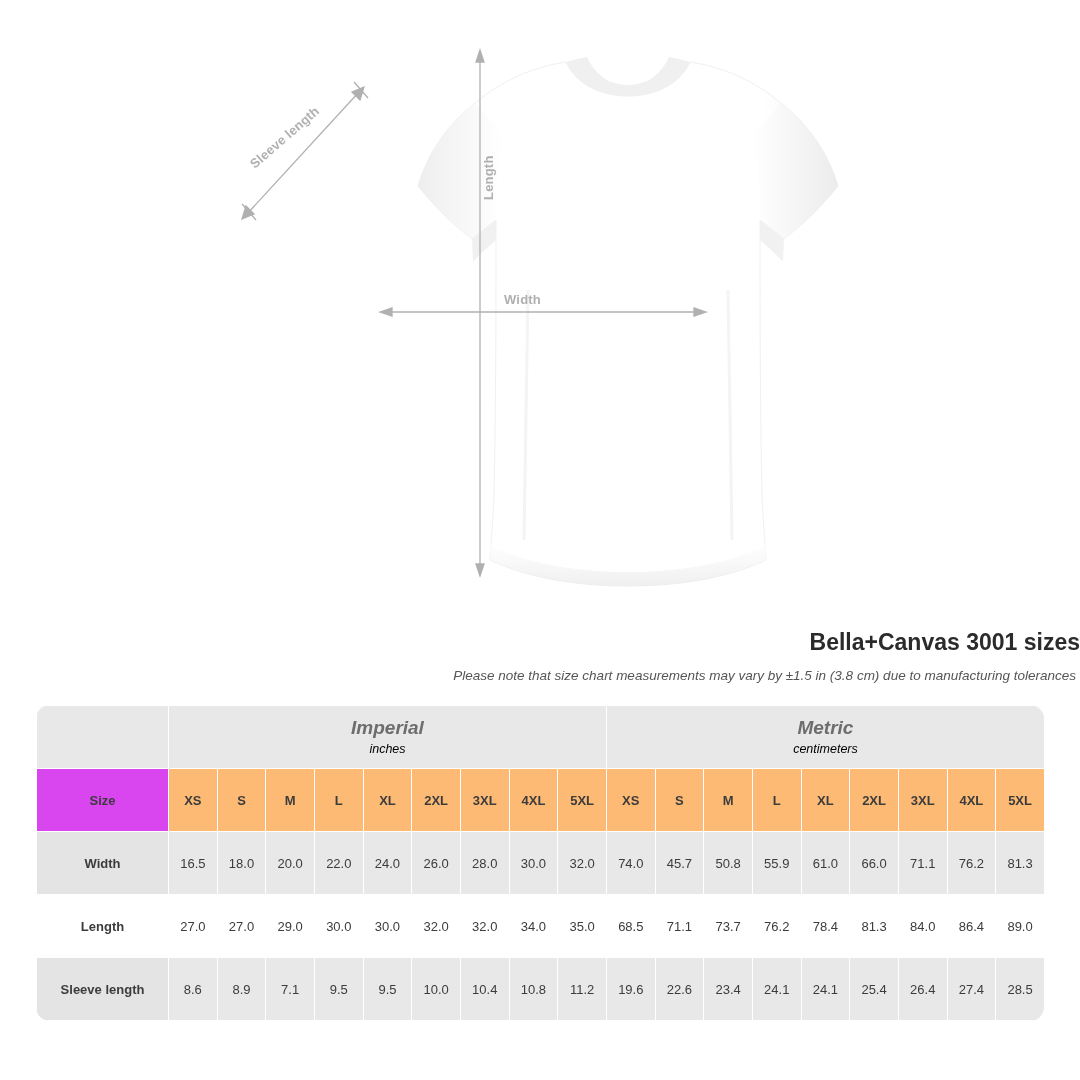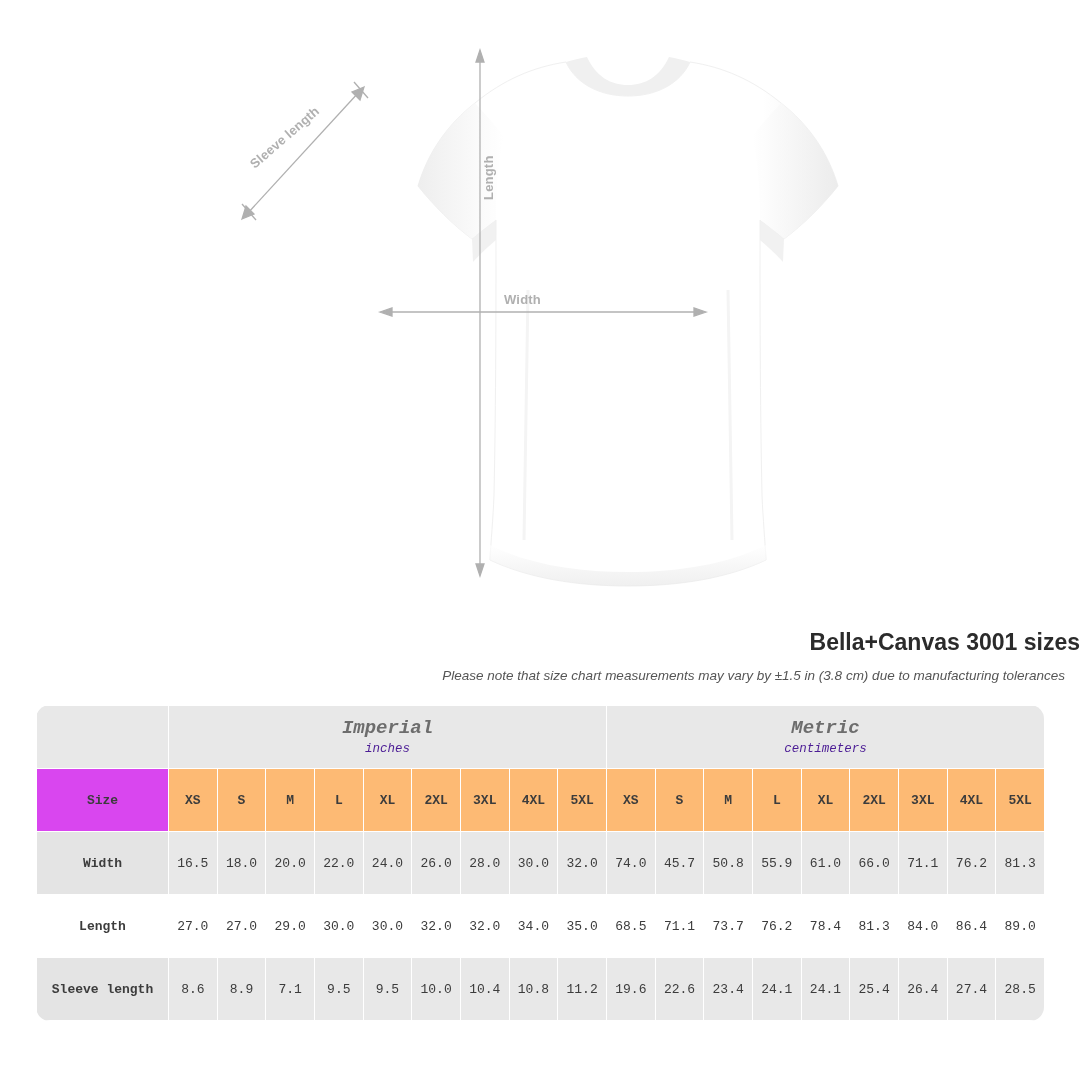--- a/index.html
+++ b/index.html
@@ -62,32 +62,31 @@
     text-align: right;
     margin-top: 14px;
   }
   .chart-title {
     font-size: 23px;
     font-weight: bold;
     color: #2b2b2b;
     margin: 0;
   }
   .chart-note {
-    margin: 12px 15px 0 0;
+    margin: 12px 4px 0 0;
     font-size: 13.5px;
     font-style: italic;
     color: #555555;
   }
 
   
   .table-wrap {
     margin: 22px 36px 0 36px;
     border-radius: 14px;
     overflow: hidden;
-    font-family: Liberation Mono, monospace;
   }
   table.size-table {
     border-collapse: collapse;
     width: 1008px;
     table-layout: fixed;
   }
   table.size-table td,
   table.size-table th {
     border: 1px solid #ffffff;
     text-align: center;
@@ -104,21 +103,21 @@
   .unit-sys {
     font-size: 19px;
     font-weight: bold;
     font-style: italic;
     color: #6d6d6d;
     line-height: 1.1;
   }
   .unit-sub {
     font-size: 12.5px;
     font-style: italic;
-    color: #4c1d95;
+    color: #000000;
     margin-top: 4px;
   }
   .corner-cell { background: #e8e8e8; border: none; }
 
   .row-head {
     background: #e8e8e8;
     font-weight: bold;
     color: #555555;
     font-size: 14px;
     border-color: #e8e8e8;

